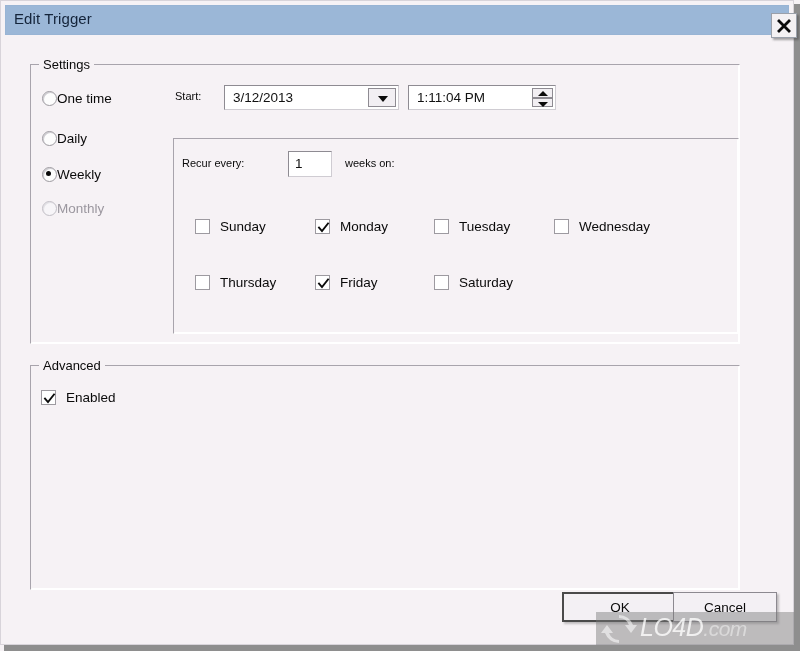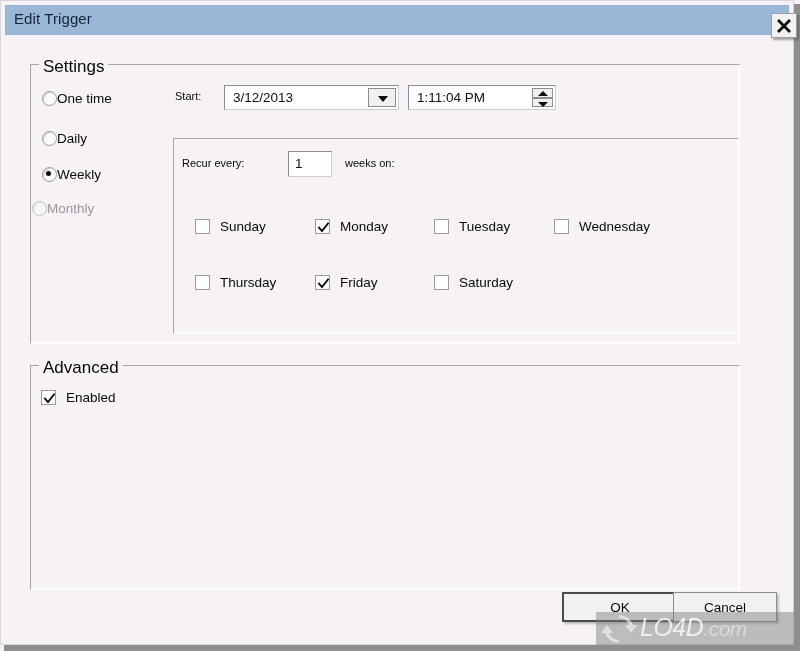--- a/index.html
+++ b/index.html
@@ -96,21 +96,21 @@
     border: 1px solid #ffffff;
     border-left-color: transparent;
     border-top-color: transparent;
     box-sizing: border-box;
   }
   .groupbox .gb-legend {
     position: absolute;
     left: 9px; top: 0;
     padding: 0 4px;
     background: #f6f2f5;
-    font-size: 17px;
+    font-size: 13px;
     color: #0a0a0a;
     z-index: 2;
     white-space: nowrap;
   }
 
   
   .radio-row {
     position: absolute;
     display: flex;
     align-items: center;
@@ -316,21 +316,21 @@
   <div class="radio-row" style="left:42px; top:131px;">
     <span class="radio-mark"></span>
     <span class="radio-label">Daily</span>
   </div>
 
   <div class="radio-row" style="left:42px; top:167px;">
     <span class="radio-mark checked"></span>
     <span class="radio-label">Weekly</span>
   </div>
 
-  <div class="radio-row" style="left:32px; top:201px;">
+  <div class="radio-row" style="left:42px; top:201px;">
     <span class="radio-mark disabled"></span>
     <span class="radio-label disabled">Monthly</span>
   </div>
 
   <span class="plain-label" style="left:175px; top:90px;">Start:</span>
 
   <div class="field" style="left:224px; top:85px; width:175px; height:25px;">
     <span class="field-text" style="top:4px;">3/12/2013</span>
     <div class="dropdown-btn" style="right:2px; top:2px; width:28px; height:19px;">
       <svg width="28" height="19" viewBox="0 0 28 19">

